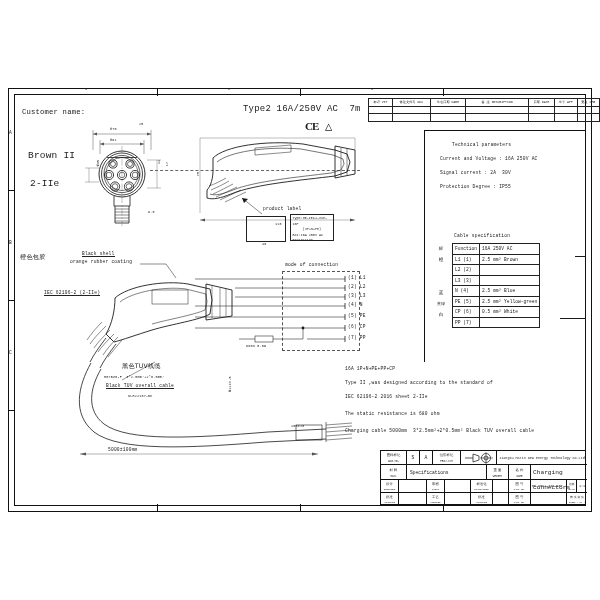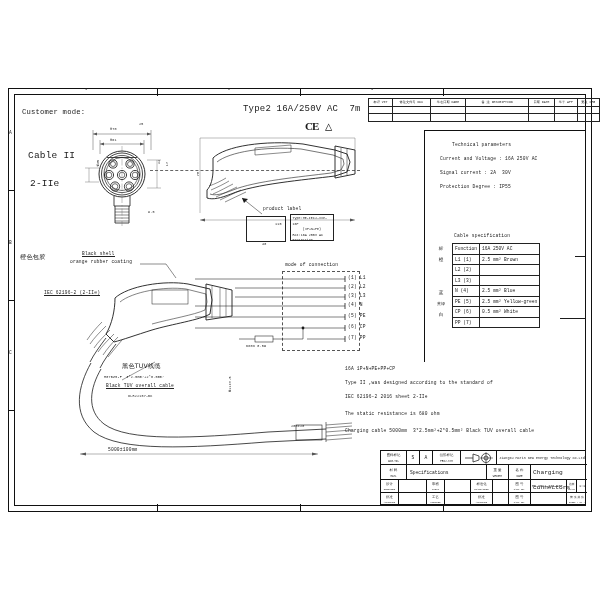--- a/index.html
+++ b/index.html
@@ -54,21 +54,21 @@
     <div class="tick" style="left:286px;"></div>
     <div class="tick" style="left:429px;"></div>
   </div>
   <div class="sidetick" style="top:190px;"></div>
   <div class="sidetick" style="top:300px;"></div>
   <div class="sidetick" style="top:410px;"></div>
   <div class="sidelbl t-xs" style="top:130px;">A</div>
   <div class="sidelbl t-xs" style="top:240px;">B</div>
   <div class="sidelbl t-xs" style="top:350px;">C</div>
 
-  <div class="txt t-med" style="left:22px;top:108px;">Customer mode:</div>
+  <div class="txt t-med" style="left:22px;top:108px;">Customer name:</div>
   <div class="txt t-title" style="left:243px;top:104px;">Type2 16A/250V AC  7m</div>
 
   <div class="txt" style="left:305px;top:120px;font-size:11px;font-family:'Liberation Serif',serif;font-weight:bold;letter-spacing:-1px;">CE</div>
   <div class="txt" style="left:325px;top:119px;font-size:12px;">△</div>
 
   <table class="tbl revtbl" style="left:368px;top:98px;">
     <tbody>
         <tr>
       <td class="c" style="width:20px;">标记 Ver</td>
       <td class="c" style="width:34px;">修改文件号 DCC</td>
@@ -92,21 +92,21 @@
           <td></td>
           <td></td>
           <td></td>
           <td></td>
           <td></td>
           <td></td>
         </tr>
   </tbody>
     </table>
 
-  <div class="txt t-big" style="left:28px;top:150px;">Cable II</div>
+  <div class="txt t-big" style="left:28px;top:150px;">Brown II</div>
   <div class="txt t-big" style="left:30px;top:178px;">2-IIe</div>
 
   <svg style="left:85px;top:120px;" width="120" height="110">
 
     <line x1="8" y1="10" x2="8" y2="30" stroke="#555" stroke-width=".5"></line>
     <line x1="66" y1="10" x2="66" y2="30" stroke="#555" stroke-width=".5"></line>
     <line x1="8" y1="14" x2="66" y2="14" stroke="#555" stroke-width=".5"></line>
     <polygon points="8,14 12,12.4 12,15.6" fill="#555"></polygon>
     <polygon points="66,14 62,12.4 62,15.6" fill="#555"></polygon>
     <line x1="15" y1="20" x2="15" y2="34" stroke="#555" stroke-width=".5"></line>

